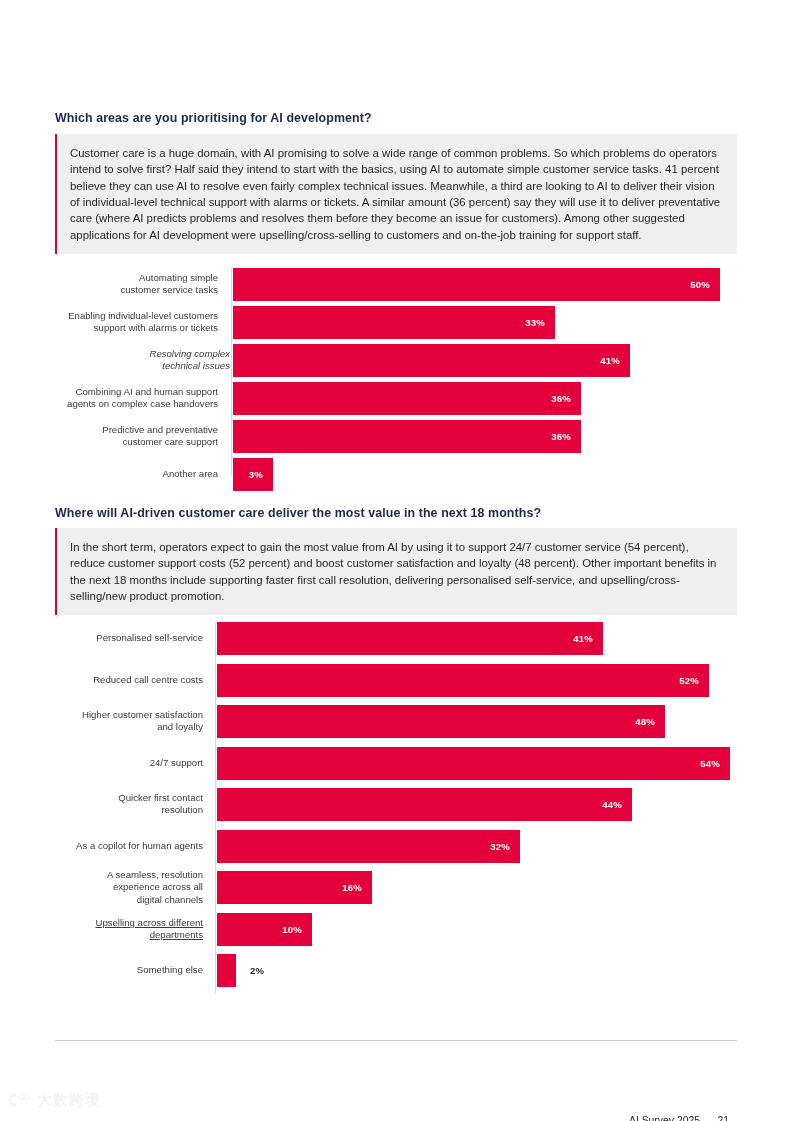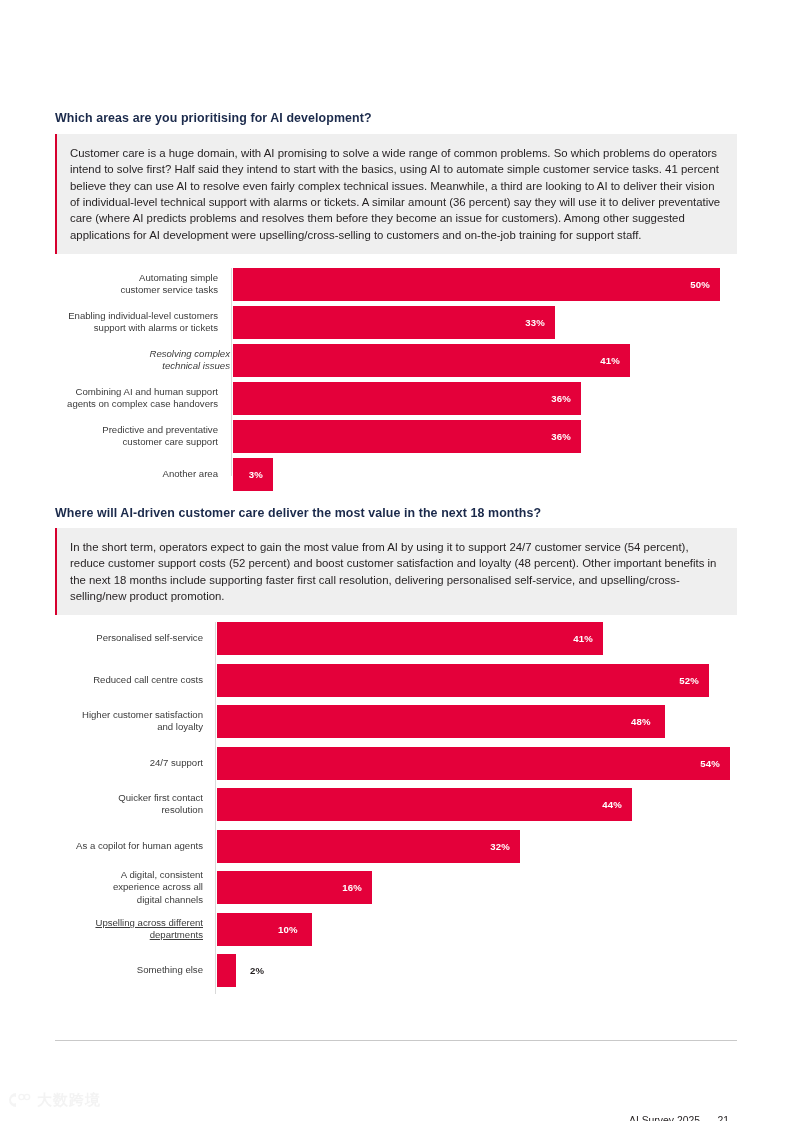--- a/index.html
+++ b/index.html
@@ -217,21 +217,21 @@
         </div>
         <div class="bar" style="left: 217px; width: 492px; height: 33px; background: rgb(228, 0, 58);"></div>
         <div class="bar-value" style="top: 0px; left: 675px; width: 24px; text-align: right;">52%</div>
       </div>
       <div class="bar-row" style="top: 83px; height: 33px;">
         <div class="bar-label" style="width: 170px; left: 33px; top: 3.9px;">
           <div>Higher customer satisfaction</div>
           <div>and loyalty</div>
         </div>
         <div class="bar" style="left: 217px; width: 448px; height: 33px; background: rgb(228, 0, 58);"></div>
-        <div class="bar-value" style="top: 0px; left: 631px; width: 24px; text-align: left;">48%</div>
+        <div class="bar-value" style="top: 0px; left: 631px; width: 24px; text-align: right;">48%</div>
       </div>
       <div class="bar-row" style="top: 125px; height: 39px;">
         <div class="bar-label" style="width: 170px; left: 33px; top: 10.2px;">
           <div>24/7 support</div>
         </div>
         <div class="bar" style="left: 217px; width: 513px; height: 33px; background: rgb(228, 0, 58);"></div>
         <div class="bar-value" style="top: 0px; left: 696px; width: 24px; text-align: right;">54%</div>
       </div>
       <div class="bar-row" style="top: 166px; height: 33px;">
         <div class="bar-label" style="width: 170px; left: 33px; top: 3.9px;">
@@ -243,34 +243,34 @@
       </div>
       <div class="bar-row" style="top: 208px; height: 33px;">
         <div class="bar-label" style="width: 170px; left: 33px; top: 10.2px;">
           <div>As a copilot for human agents</div>
         </div>
         <div class="bar" style="left: 217px; width: 303px; height: 33px; background: rgb(228, 0, 58);"></div>
         <div class="bar-value" style="top: 0px; left: 486px; width: 24px; text-align: right;">32%</div>
       </div>
       <div class="bar-row" style="top: 249px; height: 33px;">
         <div class="bar-label" style="width: 170px; left: 33px; top: -2.4px;">
-          <div>A digital, consistent</div>
+          <div>A seamless, resolution</div>
           <div>experience across all</div>
           <div>digital channels</div>
         </div>
         <div class="bar" style="left: 217px; width: 155px; height: 33px; background: rgb(228, 0, 58);"></div>
         <div class="bar-value" style="top: 0px; left: 338px; width: 24px; text-align: right;">16%</div>
       </div>
       <div class="bar-row" style="top: 291px; height: 33px;">
         <div class="bar-label" style="width: 170px; left: 33px; top: 3.9px; text-decoration: underline;">
           <div>Upselling across different</div>
           <div>departments</div>
         </div>
         <div class="bar" style="left: 217px; width: 95px; height: 33px; background: rgb(228, 0, 58);"></div>
-        <div class="bar-value" style="top: 0px; left: 278px; width: 24px; ">10%</div>
+        <div class="bar-value" style="top: 0px; left: 278px; width: 24px; text-align: right;">10%</div>
       </div>
       <div class="bar-row" style="top: 332px; height: 33px;">
         <div class="bar-label" style="width: 170px; left: 33px; top: 10.2px;">
           <div>Something else</div>
         </div>
         <div class="bar" style="left: 217px; width: 19px; height: 33px; background: rgb(228, 0, 58);"></div>
         <div class="bar-value outside" style="top: 0px; left: 250px;">2%</div>
       </div>
     </div>
 

